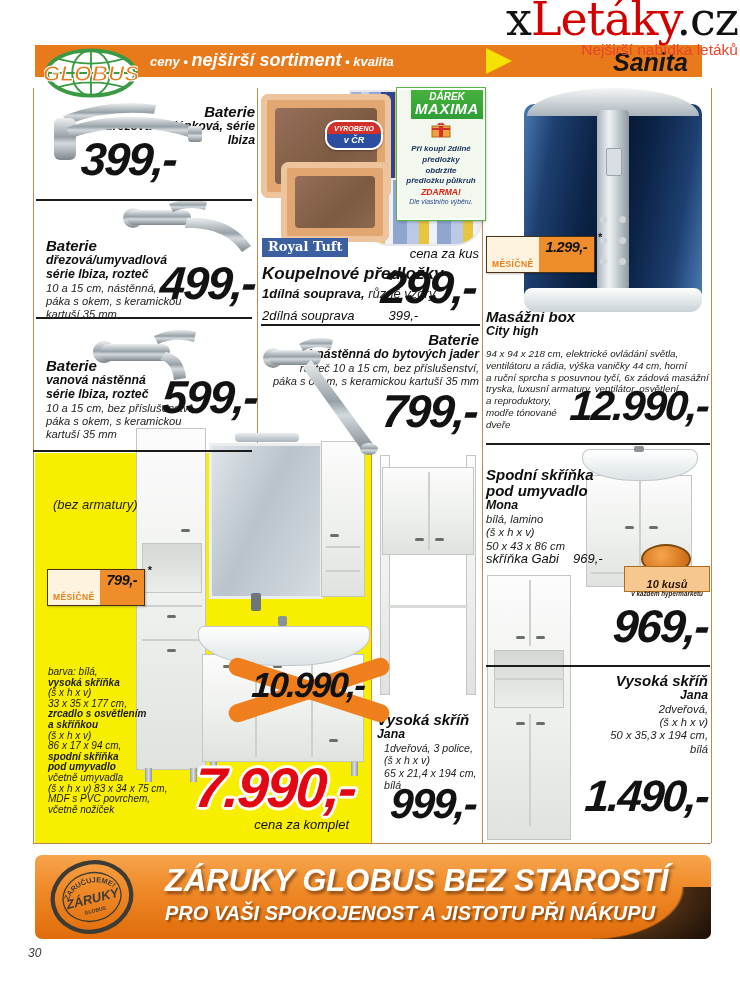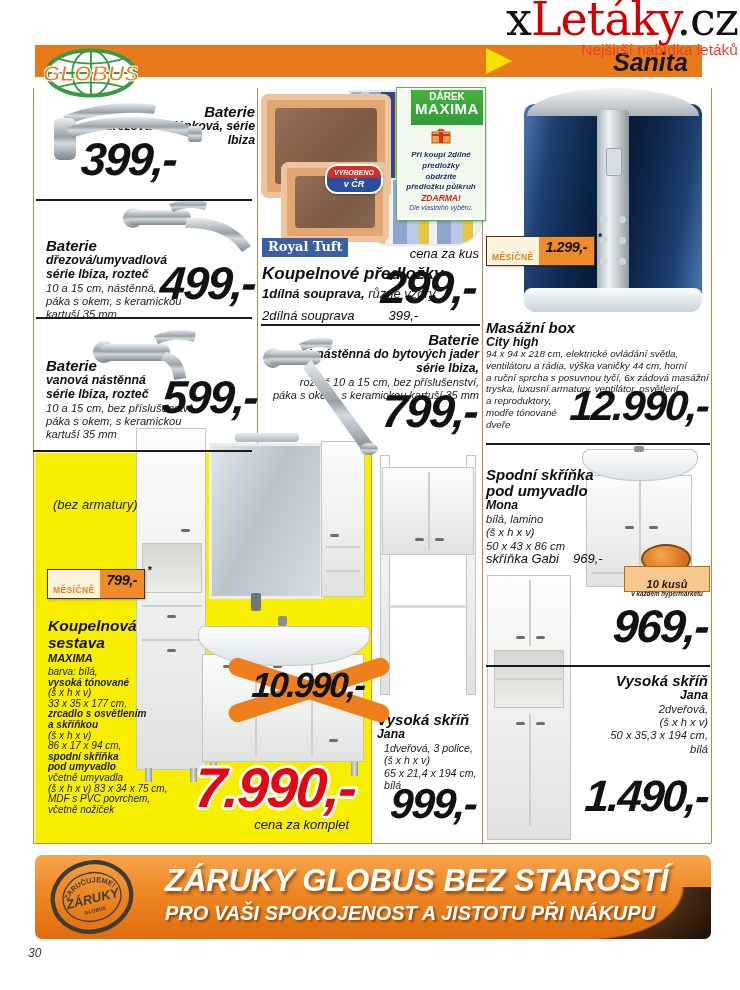--- a/index.html
+++ b/index.html
@@ -34,21 +34,21 @@
   .t2 { font-size:12.3px; font-weight:bold; font-style:italic; line-height:1.12; color:#0e0e0e; }
   .d  { font-size:11.2px; font-style:italic; line-height:1.18; color:#222; }
   .d div, .t2l div { white-space:nowrap; }
   .price { font-weight:bold; font-style:italic; color:#121212; letter-spacing:-2px; white-space:nowrap;
            transform:skewX(-4deg); z-index:4; padding-right:4px; }
   .rt { text-align:right; }
   .boldline { font-weight:normal; font-style:italic; font-size:13px; color:#0e0e0e; }
 
   
   .monthly { display:flex; align-items:stretch; border:1px solid #4a3014; z-index:5; box-shadow:1px 1px 2px rgba(0,0,0,.25); }
-  .m-label { background:#fdf3df; color:#e87f1a; font-size:8.5px; font-weight:bold; padding:15px 5px 3px; letter-spacing:.4px; }
+  .m-label { background:#fdf3df; color:#e87f1a; font-size:8.5px; font-weight:bold; padding:22px 5px 3px; letter-spacing:.4px; }
   .m-price { background:#ef8d2a; color:#131313; font-weight:bold; font-style:italic; font-size:14.5px; padding:2px 7px 1px; letter-spacing:-.5px; }
   .m-star { position:absolute; right:-8px; top:-6px; font-size:11px; font-weight:bold; color:#131313; }
 
   
   .chrome-img { z-index:2; }
   .cab { background:linear-gradient(180deg,#fbfcfb 0%,#eef0ed 55%,#dfe2de 100%); border:1px solid #c3c7c2; box-sizing:border-box; position:absolute; }
   .cab .split { position:absolute; background:#cdd0cc; }
   .handle { position:absolute; width:9px; height:3px; background:#6a6e6a; border-radius:2px; }
   .niche { position:absolute; background:linear-gradient(180deg,#d4d7d2,#eceeea); border:1px solid #c3c7c2; box-sizing:border-box;}
   .foot { position:absolute; width:7px; height:14px; background:linear-gradient(90deg,#9aa0a4,#d7dcdf,#8d9397); }
@@ -67,21 +67,21 @@
 
   
   .mat-o { position:absolute; border-radius:8px; background:#e2a671; box-shadow:inset 0 0 0 6px #edc49b; }
   .mat-o .pile { position:absolute; left:14px; right:14px; top:14px; bottom:14px; border-radius:4px; background:linear-gradient(135deg,#96705a,#7d5a42 60%,#8a6950); }
   .mat-s { position:absolute; border:2px solid #e8e8ee; }
   .stripes1 { background:repeating-linear-gradient(90deg,#9db1d8 0 10px,#c3cfe8 10px 18px,#8fa6cf 18px 30px,#2e4596 30px 44px,#e7c53f 44px 54px,#2e4596 54px 66px); }
   .stripes2 { background:repeating-linear-gradient(90deg,#b9c9e6 0 12px,#e7c53f 12px 22px,#eef1f8 22px 30px,#8fa6cf 30px 44px); border-radius:0 0 28px 28px; }
 
   
   .gift { position:absolute; background:#f2f8ee; border:2px solid #ffffff; outline:1px solid #58b54a; z-index:4; text-align:center; box-shadow:1px 2px 3px rgba(0,0,0,.25); }
-  .gift-head { background:linear-gradient(#46b13c,#2f9e36); color:#fff; padding:2px 0 9px; font-weight:bold;margin-left:12px; }
+  .gift-head { background:linear-gradient(#46b13c,#2f9e36); color:#fff; padding:2px 0 3px; font-style:italic; font-weight:bold;margin-left:12px; }
   .gift-head .g1 { font-size:10px; display:block; line-height:10px; }
   .gift-head .g2 { font-size:15px; display:block; line-height:14px; letter-spacing:.5px; }
   .gift-lines { font-size:8px; font-weight:bold; font-style:italic; color:#17305c; line-height:1.35; margin-top:2px; }
   .gift-hl { font-size:8.5px; font-weight:bold; font-style:italic; color:#e02010; }
   .gift-note { font-size:6.8px; font-style:italic; color:#2a4390; margin-top:1px; }
 
   .made { position:absolute; width:54px; z-index:4; text-align:center; color:#fff; font-weight:bold; font-style:italic;
     border:2px solid #fff; border-radius:12px; overflow:hidden; box-shadow:0 1px 2px rgba(0,0,0,.35); }
   .made .mv { background:#d2302a; font-size:7px; padding:3px 0 2px; display:block; }
   .made .mc { background:#2b4ea0; font-size:9px; padding:1px 0 3px; display:block; }
@@ -121,20 +121,21 @@
 </style>
 </head>
 <body>
 
 <div class="page">
 
   <div class="xlogo"><span class="blk">x</span><span class="red">Letáky</span><span class="blk">.cz</span></div>
   <div class="tagline">Nejširší nabídka letáků</div>
 
   <div class="obar">
+    <div class="slogan"><span class="s-sm">ceny • </span><span class="s-lg">nejširší sortiment</span><span class="s-sm"> • kvalita</span></div>
     <div class="bar-arrow"></div>
     <div class="sanita">Sanita</div>
   </div>
   <svg class="globus-logo" viewBox="0 0 100 52">
     <ellipse cx="50" cy="26" rx="47" ry="24" fill="#fff" stroke="#3a9a44" stroke-width="4"></ellipse>
     <path d="M3,26 H97 M50,2 V50 M12,10 Q50,22 88,10 M12,42 Q50,30 88,42" stroke="#3a9a44" stroke-width="2" fill="none"></path>
     <ellipse cx="50" cy="26" rx="20" ry="24" fill="none" stroke="#3a9a44" stroke-width="2"></ellipse>
     <text x="50" y="35" text-anchor="middle" font-size="24" font-style="italic" font-weight="bold" fill="#e87818" stroke="#ffffff" stroke-width="1.2">GLOBUS</text>
   </svg>
 
@@ -237,21 +238,21 @@
     <div class="abs" style="left:2px; top:2px; width:218px; height:152px;">
       <div class="mat-s stripes1" style="left:88px; top:0; width:130px; height:120px;"></div>
       <div class="mat-s stripes2" style="left:100px; top:88px; width:118px; height:64px;"></div>
       <div class="mat-o" style="left:0; top:4px; width:130px; height:104px;">
           <div class="pile"></div>
         </div>
       <div class="mat-o" style="left:20px; top:72px; width:108px; height:80px;">
           <div class="pile"></div>
         </div>
     </div>
-    <div class="made" style="left:66px; top:32px;margin-top:44px;">
+    <div class="made" style="left:66px; top:32px;">
       <span class="mv">VYROBENO</span>
         <span class="mc">v ČR</span>
     </div>
     <div class="gift" style="left:138px; top:0; width:84px; height:128px;">
       <div class="gift-head">
           <span class="g1">DÁREK</span>
           <span class="g2">MAXIMA</span>
         </div>
       <svg width="24" height="18" viewBox="0 0 24 18" style="margin-top:1px;">
         <rect x="3" y="6" width="18" height="11" fill="#f0a23c" stroke="#b06a1a"></rect>
@@ -289,21 +290,20 @@
       <circle cx="14" cy="26" r="10" fill="url(#ch4)"></circle>
       <rect x="10" y="18" width="52" height="15" rx="7" fill="url(#ch4)"></rect>
       <path d="M40,12 Q58,2 74,8 L72,17 Q58,12 44,19 Z" fill="url(#ch4)"></path>
       <path d="M52,28 L114,112 L104,120 L44,36 Z" fill="url(#ch4)"></path>
       <ellipse cx="110" cy="117" rx="9" ry="6" fill="url(#ch4)"></ellipse>
     </svg>
     <div class="abs rt" style="right:2px; top:6px; width:218px;">
       <div class="t1">Baterie</div>
       <div class="t2 t2l">
           <div>vanová nástěnná do bytových jader</div>
-          <div>série Ibiza,</div>
         </div>
       <div class="d" style="font-size:11px;">
           <div>rozteč 10 a 15 cm, bez příslušenství,</div>
           <div>páka s okem, s keramickou kartuší 35 mm</div>
         </div>
     </div>
     <div class="abs price rt" style="left:100px; top:58px; width:118px; font-size:46px;">799,-</div>
   </div>
 
   <div class="g" style="left:484px; top:88px; width:226px; height:355px;">
@@ -313,21 +313,21 @@
       <div class="sh-col"></div>
       <div class="sh-panel"></div>
       <div class="sh-jets"></div>
       <div class="sh-base"></div>
     </div>
     <div class="monthly abs" style="left:2px; top:148px;">
       <span class="m-label">MĚSÍČNĚ</span>
         <span class="m-price">1.299,-</span>
       <span class="m-star">*</span>
     </div>
-    <div class="abs" style="left:2px; top:232px;">
+    <div class="abs" style="left:2px; top:221px;">
       <div class="t1">Masážní box</div>
       <div class="t2">City high</div>
     </div>
     <div class="abs d" style="left:2px; top:260px; width:230px; font-size:9.8px; line-height:1.2;">
         <div>94 x 94 x 218 cm, elektrické ovládání světla,</div>
         <div>ventilátoru a rádia, výška vaničky 44 cm, horní</div>
         <div>a ruční sprcha s posuvnou tyčí, 6x zádová masážní</div>
         <div>tryska, luxusní armatury, ventilátor, osvětlení</div>
         <div>a reproduktory,</div>
         <div>modře tónované</div>
@@ -453,28 +453,23 @@
       <div class="foot" style="left:12px; bottom:2px;"></div>
       <div class="foot" style="right:12px; bottom:2px;"></div>
     </div>
 
     <div class="abs" style="left:18px; top:44px; font-size:13px; font-style:italic; color:#222; z-index:2;">(bez armatury)</div>
     <div class="monthly abs" style="left:12px; top:116px;">
       <span class="m-label">MĚSÍČNĚ</span>
         <span class="m-price">799,-</span>
       <span class="m-star">*</span>
     </div>
-    <div class="abs" style="left:13px; top:164px; z-index:2;">
-      <div style="font-size:15.5px; font-weight:bold; font-style:italic; line-height:17px;">Koupelnová</div>
-      <div style="font-size:15.5px; font-weight:bold; font-style:italic; line-height:17px;">sestava</div>
-      <div style="font-size:11px; font-weight:bold; font-style:italic; line-height:14px;">MAXIMA</div>
-    </div>
     <div class="abs spec" style="left:13px; top:214px; z-index:2;">
         <div>barva: bílá,</div>
-        <div class="b">vysoká tónované</div>
+        <div class="b">vysoká skříňka</div>
         <div>(š x h x v)</div>
         <div>33 x 35 x 177 cm,</div>
         <div class="b">zrcadlo s osvětlením</div>
         <div class="b">a skříňkou</div>
         <div>(š x h x v)</div>
         <div>86 x 17 x 94 cm,</div>
         <div class="b">spodní skříňka</div>
         <div class="b">pod umyvadlo</div>
         <div>včetně umyvadla</div>
         <div>(š x h x v) 83 x 34 x 75 cm,</div>

